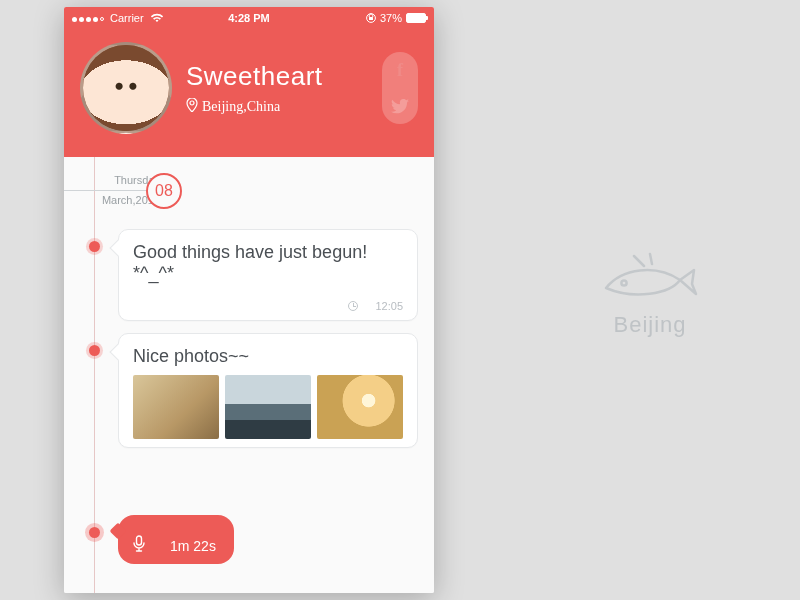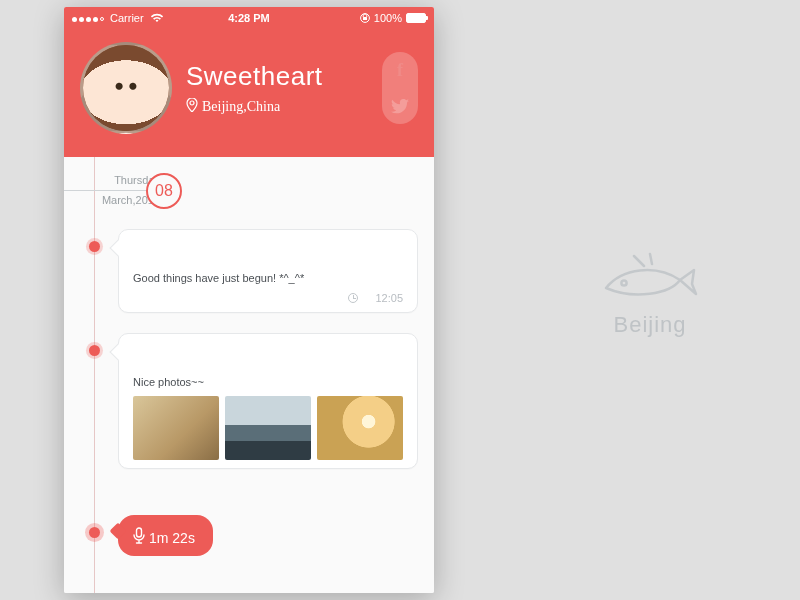--- a/index.html
+++ b/index.html
@@ -114,35 +114,35 @@
   .bubble {
     position:absolute; left:54px; right:16px;
     background:#fff; border:1px solid #e6e8ea; border-radius:10px;
     padding:12px 14px 8px 14px;
     box-shadow:0 1px 1px rgba(0,0,0,0.02);
   }
   .bubble .tail{
     position:absolute;left:-7px;top:12px;width:12px;height:12px;background:#fff;
     border-left:1px solid #e6e8ea;border-bottom:1px solid #e6e8ea;transform:rotate(45deg);
   }
-  .bubble .msg{font-size:11px;color:#4a4f54;font-weight:300;margin-top:30px;}
-  .bubble .meta{margin-top:8px;text-align:right;font-size:11px;color:#b8bdc2;display:flex;justify-content:flex-end;align-items:center;gap:17px;}
+  .bubble .msg{font-size:18px;color:#4a4f54;font-weight:300;}
+  .bubble .meta{margin-top:16px;text-align:right;font-size:11px;color:#b8bdc2;display:flex;justify-content:flex-end;align-items:center;gap:17px;}
   .b1{ top:72px;}
   .b2{ top:176px;}
 
   .thumbs{display:flex;gap:6px;margin-top:8px;}
   .thumb{flex:1;height:64px;border-radius:2px;}
   .t1{background:linear-gradient(135deg,#d9c69a,#b89866 60%,#8a6e46);}
   .t2{background:linear-gradient(#c9d6dc 0 45%,#5a6e78 46% 70%,#2f3c44 71% 100%);}
   .t3{background:radial-gradient(circle at 60% 40%,#fff6d8 0 10%,#f4cf87 11% 40%,#caa254 41% 100%);}
 
   .voice {
     position:absolute; left:54px; top:358px;
     background:#ed5b57; color:#fff; border-radius:16px 16px 16px 16px;
-    padding:12px 18px 8px 14px; display:flex; align-items:center; gap:3px;
+    padding:20px 18px 8px 14px; display:flex; align-items:center; gap:24px;
     font-size:14px; font-weight:300;
   }
   .voice .vtail{
     position:absolute;left:-6px;top:10px;width:12px;height:12px;background:#ed5b57;transform:rotate(45deg);border-radius:2px;
   }
 
   
   .brand {
     position:absolute; right:100px; top:250px; text-align:center; color:#bfc3c6;
   }
@@ -170,21 +170,21 @@
     </span>
     <span class="time">4:28 PM</span>
     <span class="right">
       <span>
         <svg width="10" height="11" viewBox="0 0 10 11">
             <circle cx="5" cy="6" r="4.4" fill="none" stroke="#fff" stroke-width="1"></circle>
             <path d="M3.2 5V3.8a1.8 1.8 0 013.6 0V5" fill="none" stroke="#fff" stroke-width="1"></path>
             <rect x="3" y="5" width="4" height="3" rx="0.6" fill="#fff"></rect>
           </svg>
       </span>
-      <span>100%</span>
+      <span>37%</span>
       <span class="battery">
           <i></i>
         </span>
     </span>
   </div>
 
   <div class="header">
     <div class="avatar"></div>
     <div class="profile-text">
       <div class="profile-name">Sweetheart</div>

